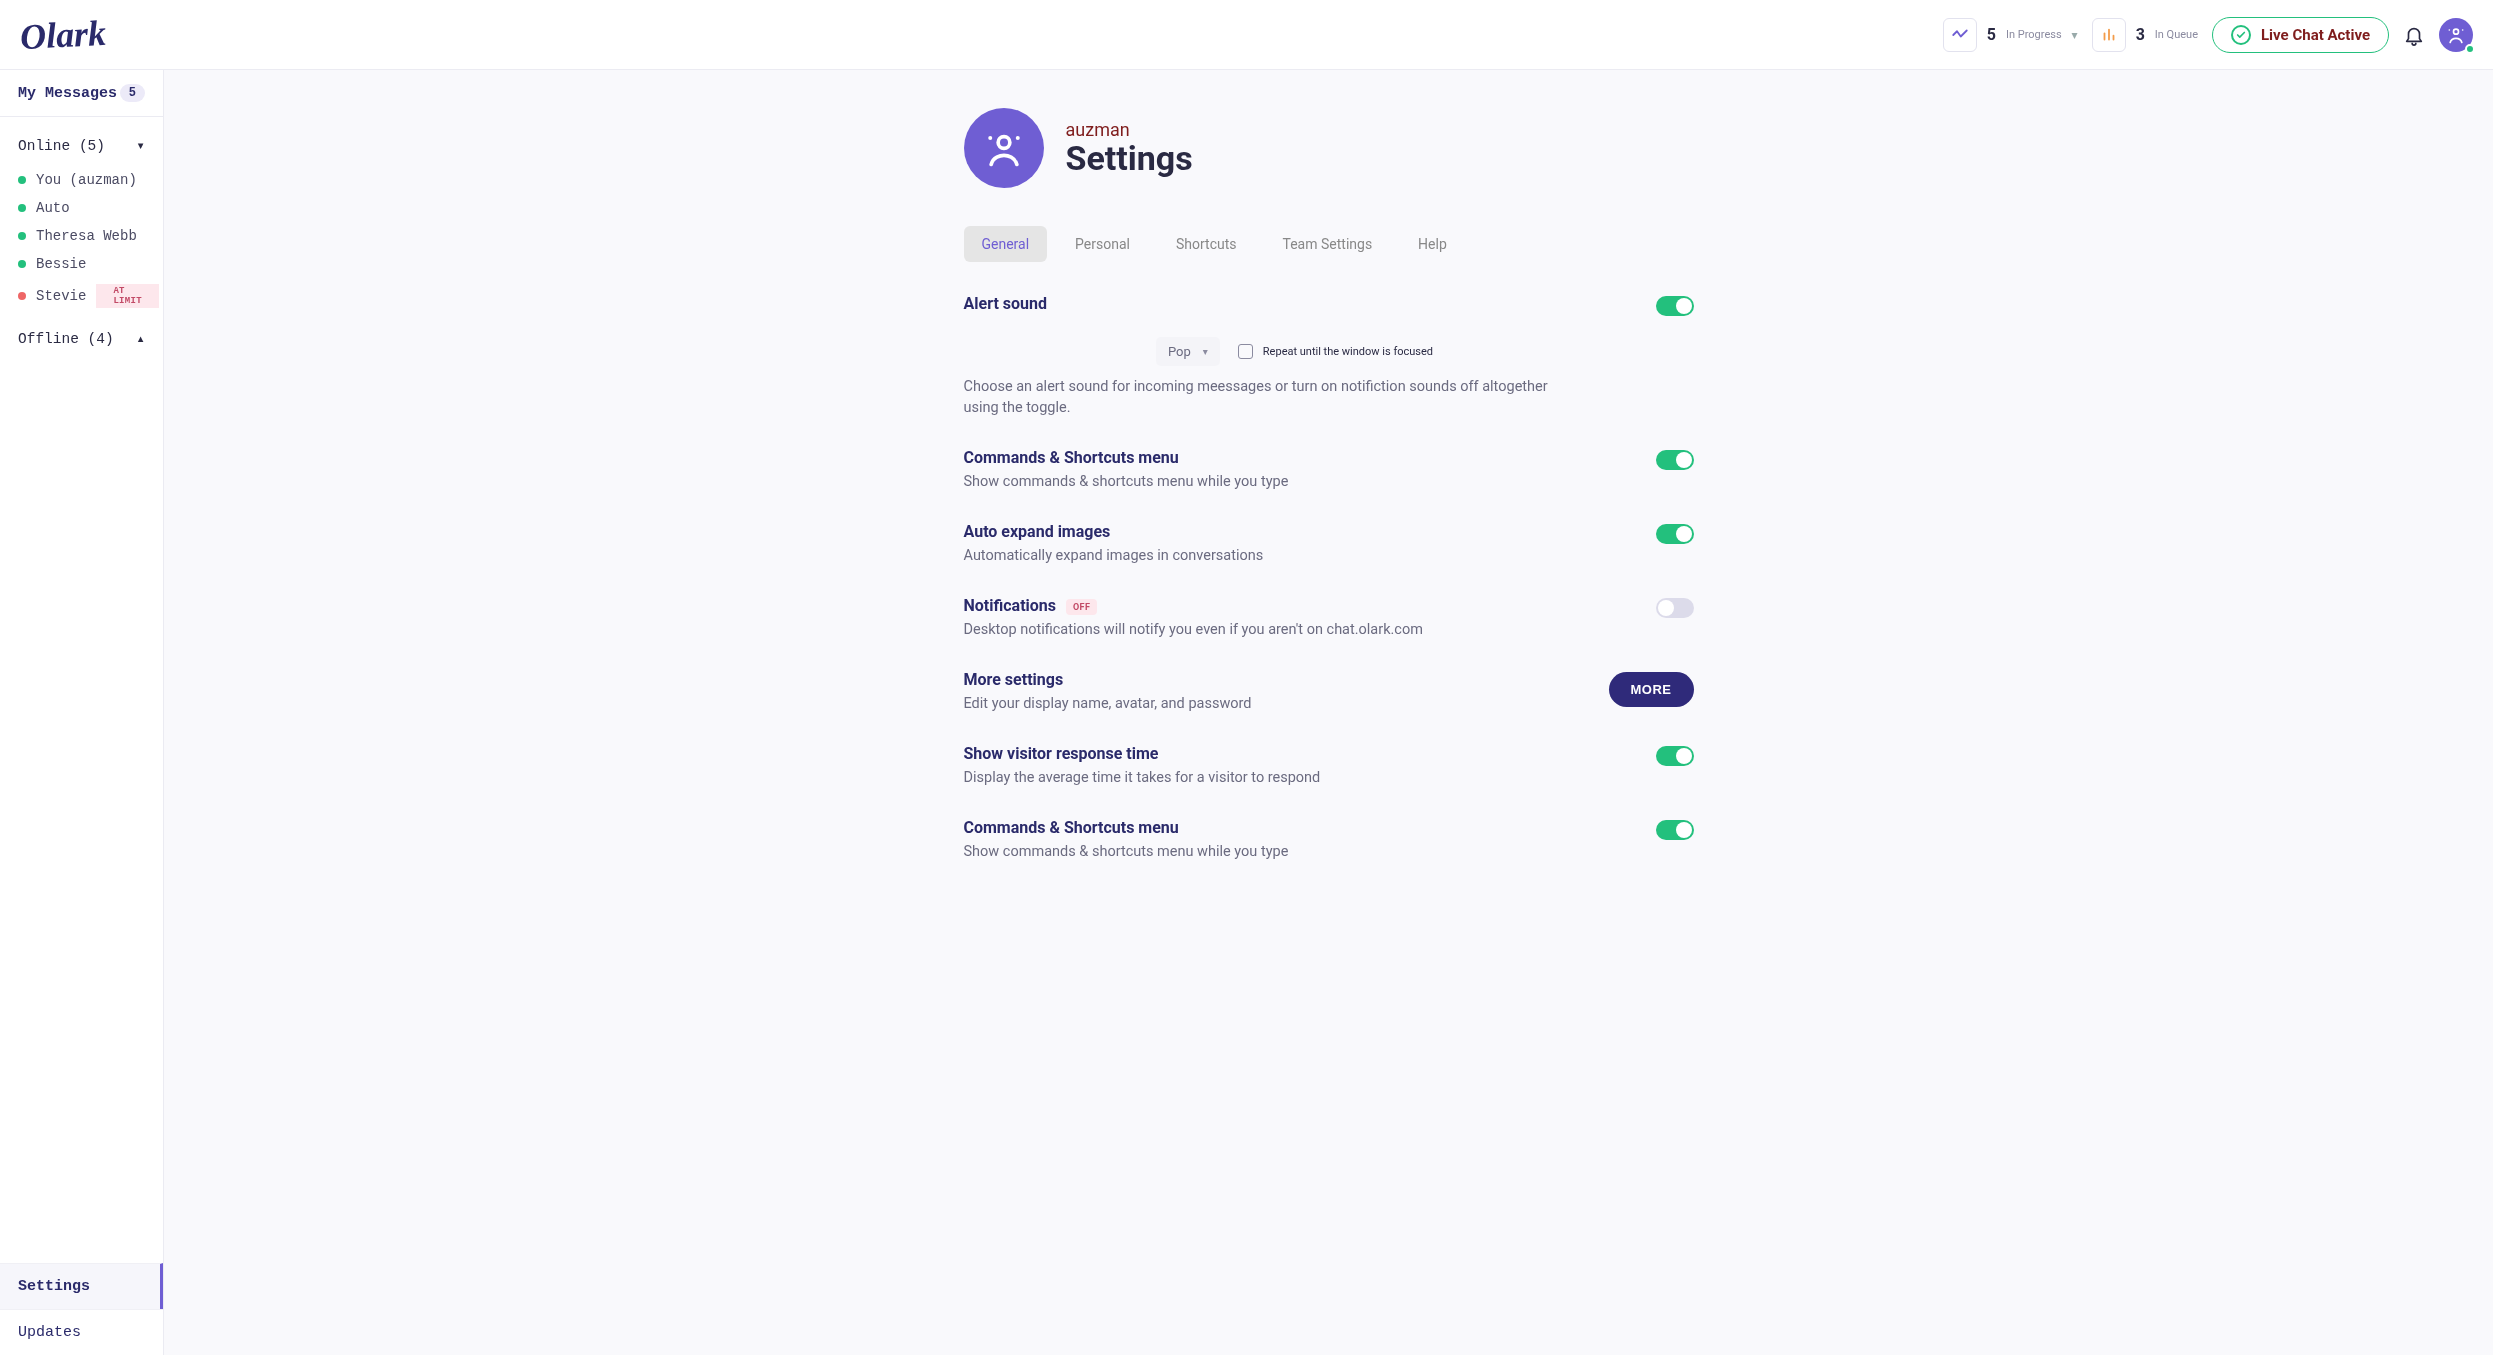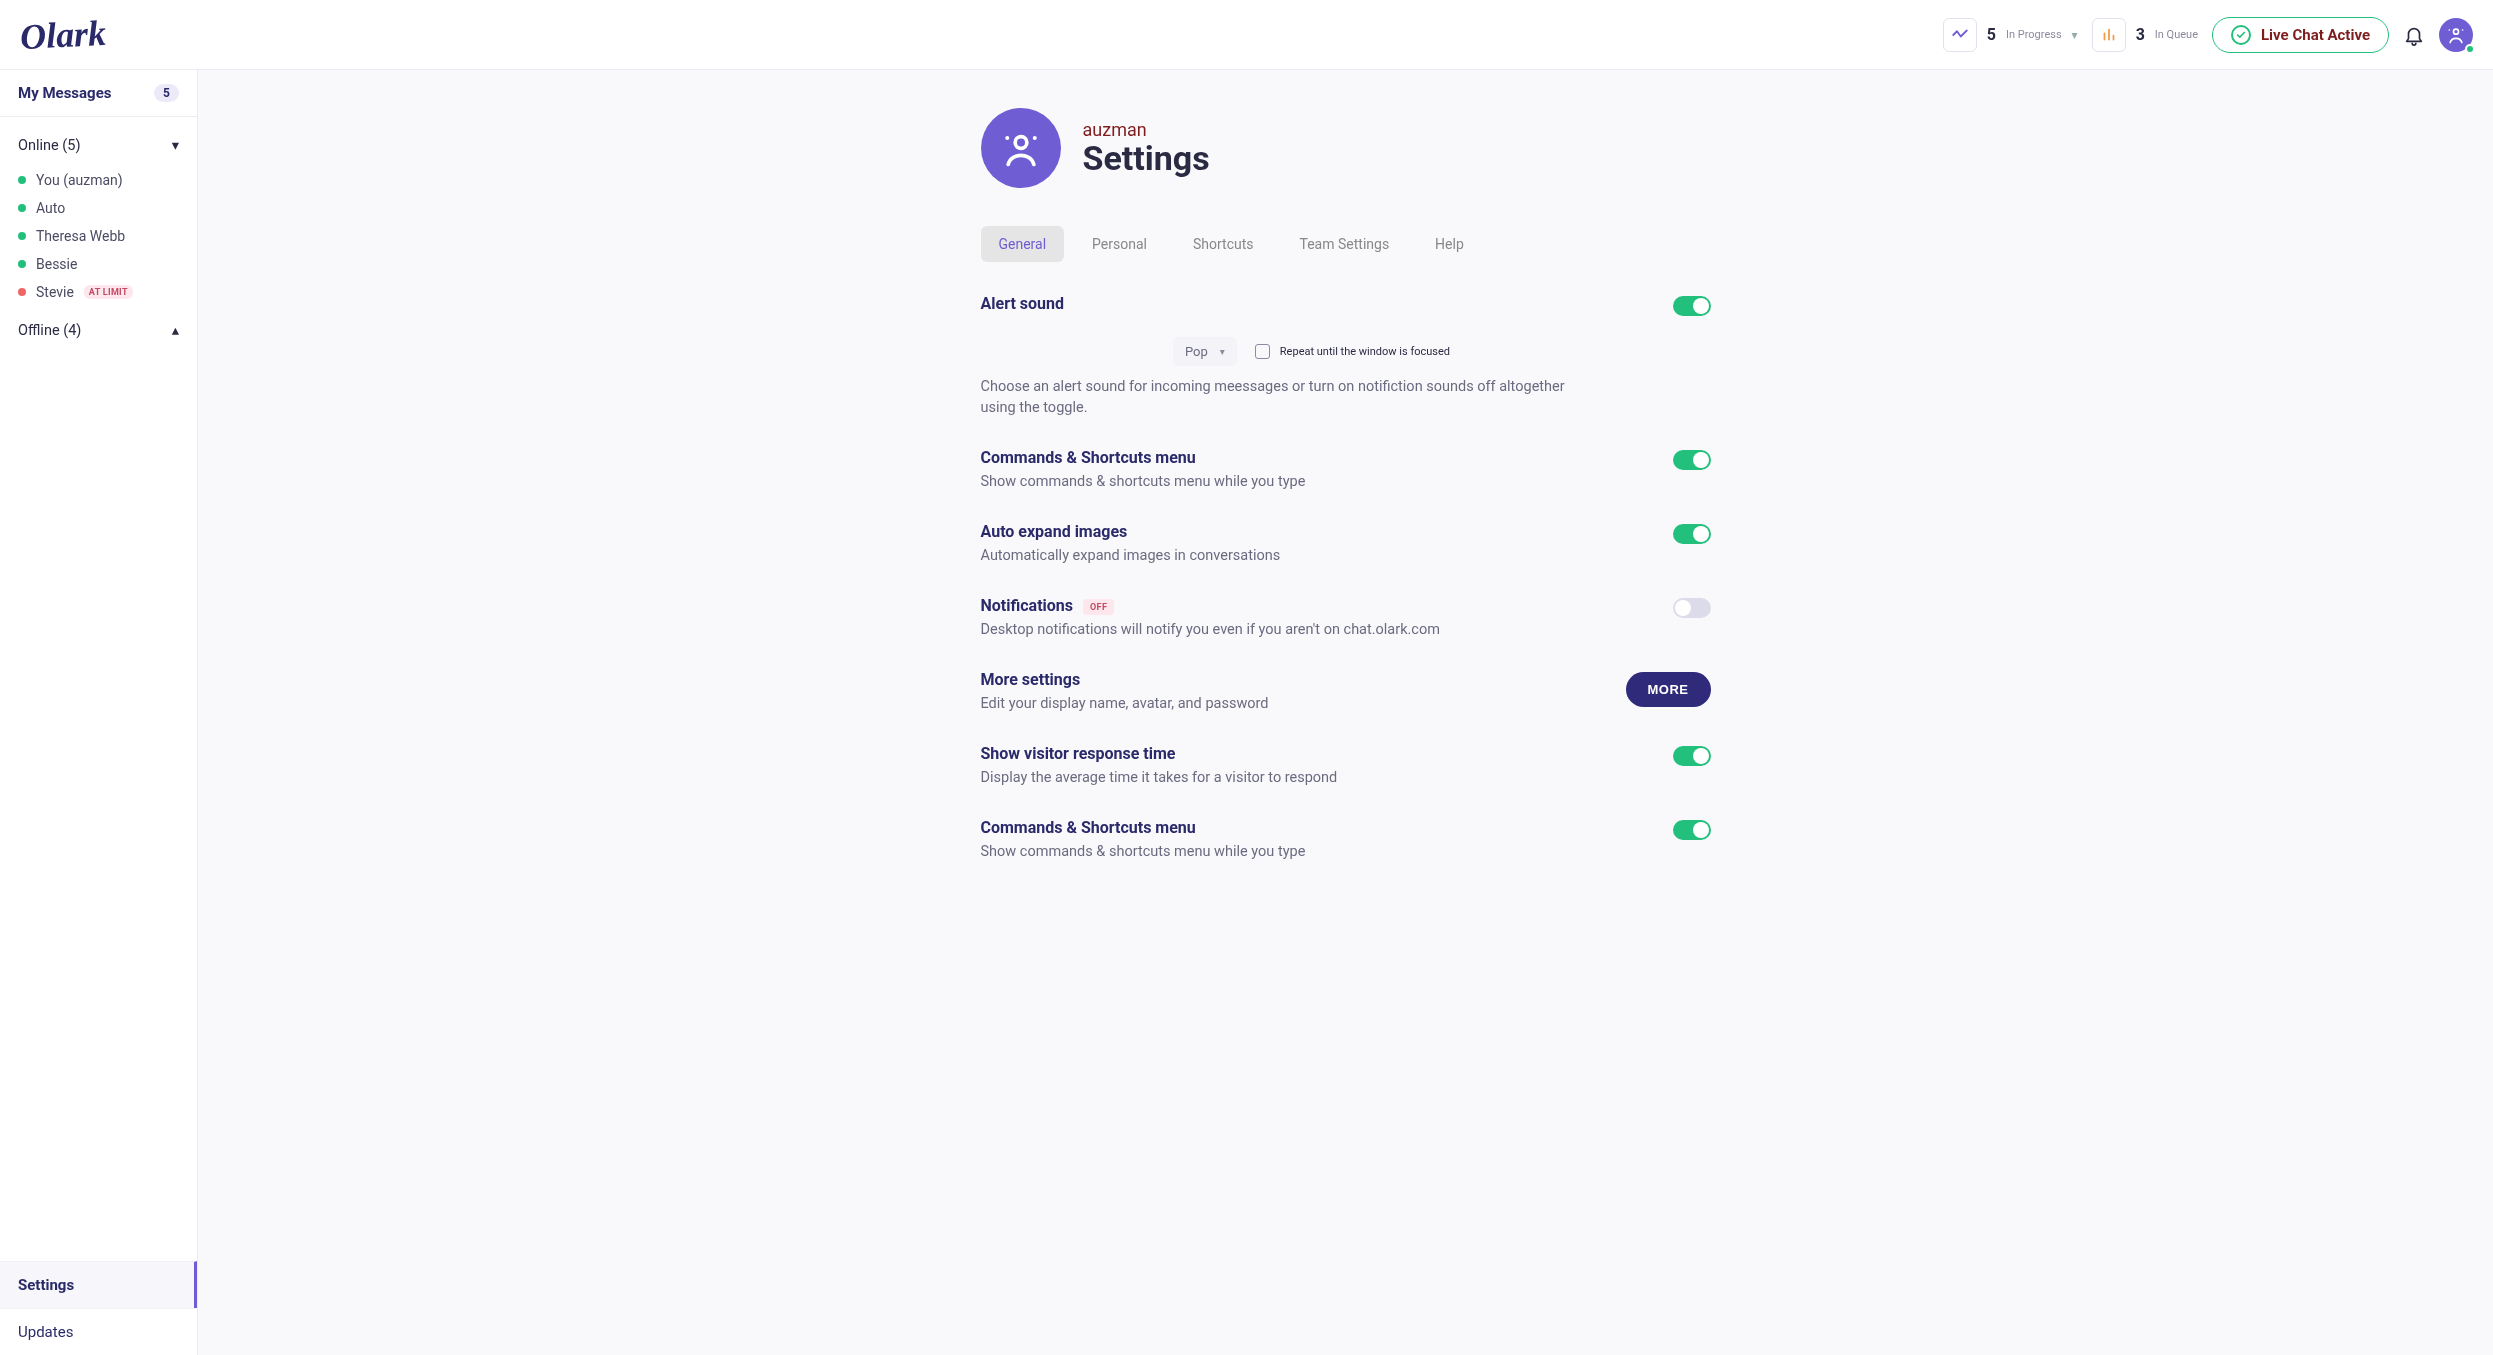--- a/index.html
+++ b/index.html
@@ -75,24 +75,24 @@
   }
   .avatar-dot {
     position: absolute; right: -2px; bottom: -2px;
     width: 10px; height: 10px; border-radius: 50%;
     background: #23c07d; border: 2px solid #fff;
   }
 
   
   .layout { display: flex; height: calc(100% - 70px); }
   .sidebar {
-    width: 198px;
+    width: 164px;
     background: #fff;
     border-right: 1px solid #ebebf2;
-    display: flex; flex-direction: column;
+    display: flex; flex-direction: column; font-family: Liberation Mono, monospace;
   }
   .sb-section { padding: 14px 18px; }
   .sb-head {
     display: flex; align-items: center; justify-content: space-between;
     font-weight: 700; color: #2a2a6a; font-size: 15px;
     cursor: pointer;
   }
   .sb-badge {
     background: #eceaf8; color: #2a2a6a;
     border-radius: 999px; padding: 2px 9px; font-size: 12px; font-weight: 700;
@@ -103,21 +103,21 @@
   }
   .sb-list { list-style: none; margin-top: 6px; }
   .sb-list li {
     display: flex; align-items: center; gap: 10px;
     padding: 6px 0; color: #4b4b63; font-size: 14px; cursor: pointer;
   }
   .dot { width: 8px; height: 8px; border-radius: 50%; background: #23c07d; flex-shrink: 0; }
   .dot.red { background: #e66; }
   .tag {
     font-size: 9px; font-weight: 700; letter-spacing: .3px;
-    background: #fde7ec; color: #c24a66; padding: 2px 5px; border-radius: 6px;
+    background: #fde7ec; color: #c24a66; padding: 2px 17px; border-radius: 0;
   }
   .sb-bottom { margin-top: auto; }
   .sb-link {
     display: block; padding: 14px 18px; font-size: 15px; color: #2a2a6a;
     border-top: 1px solid #f0f0f5; cursor: pointer;
   }
   .sb-link.active {
     background: #f6f6fb; font-weight: 700;
     border-right: 3px solid #6f5ed3;
   }

